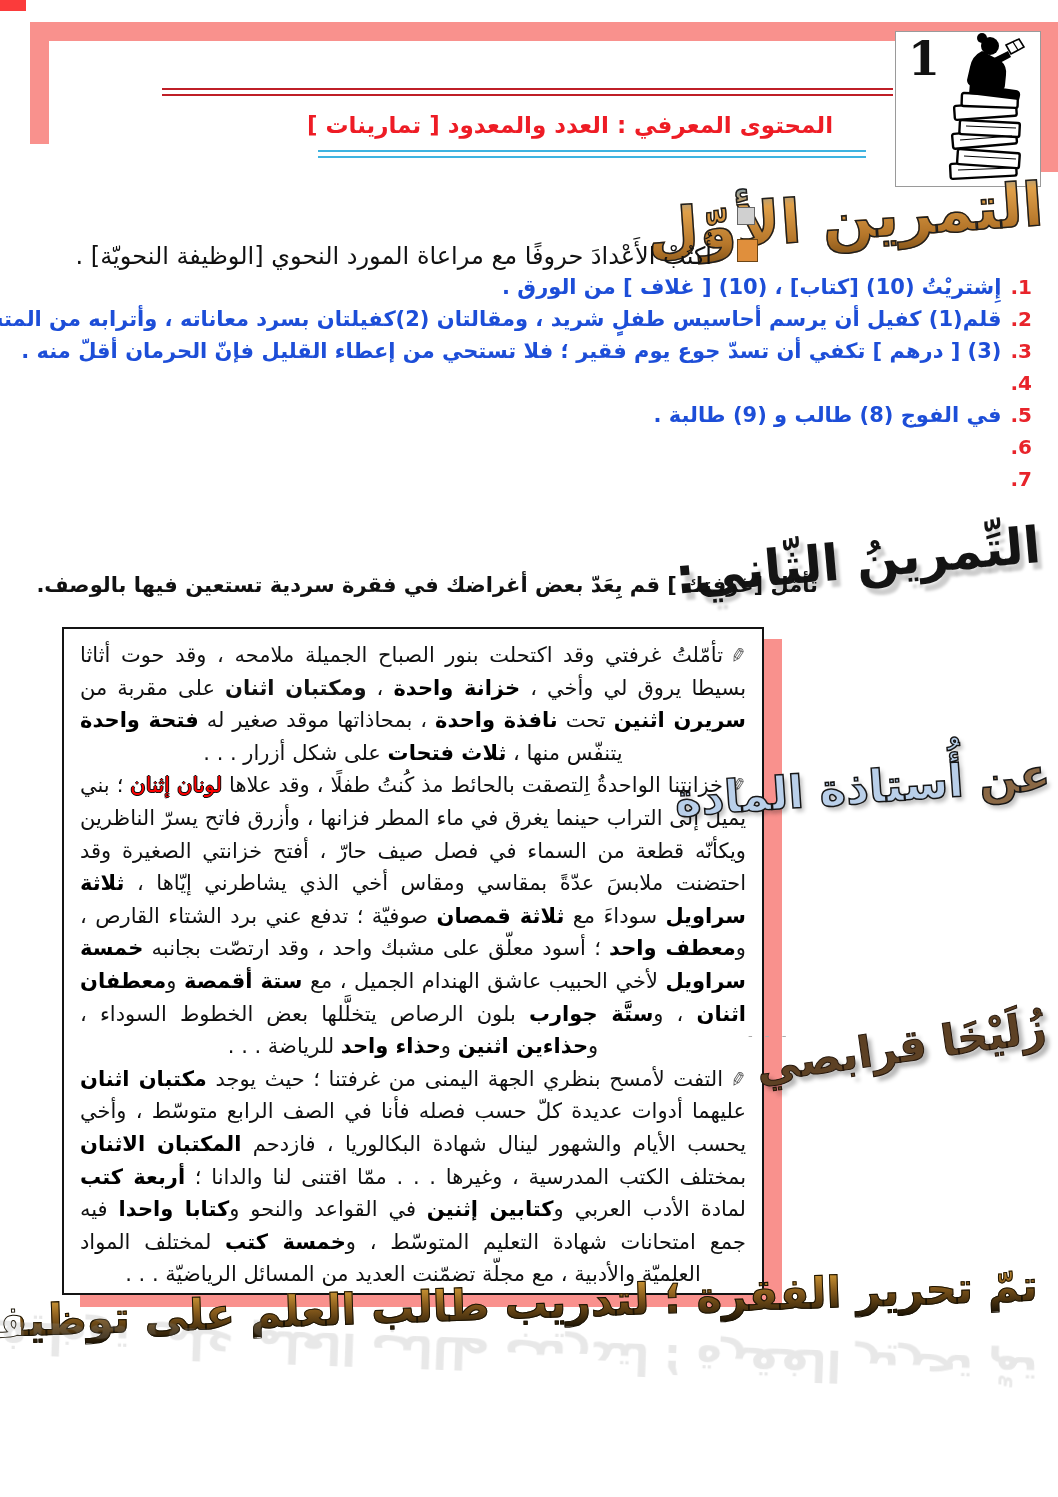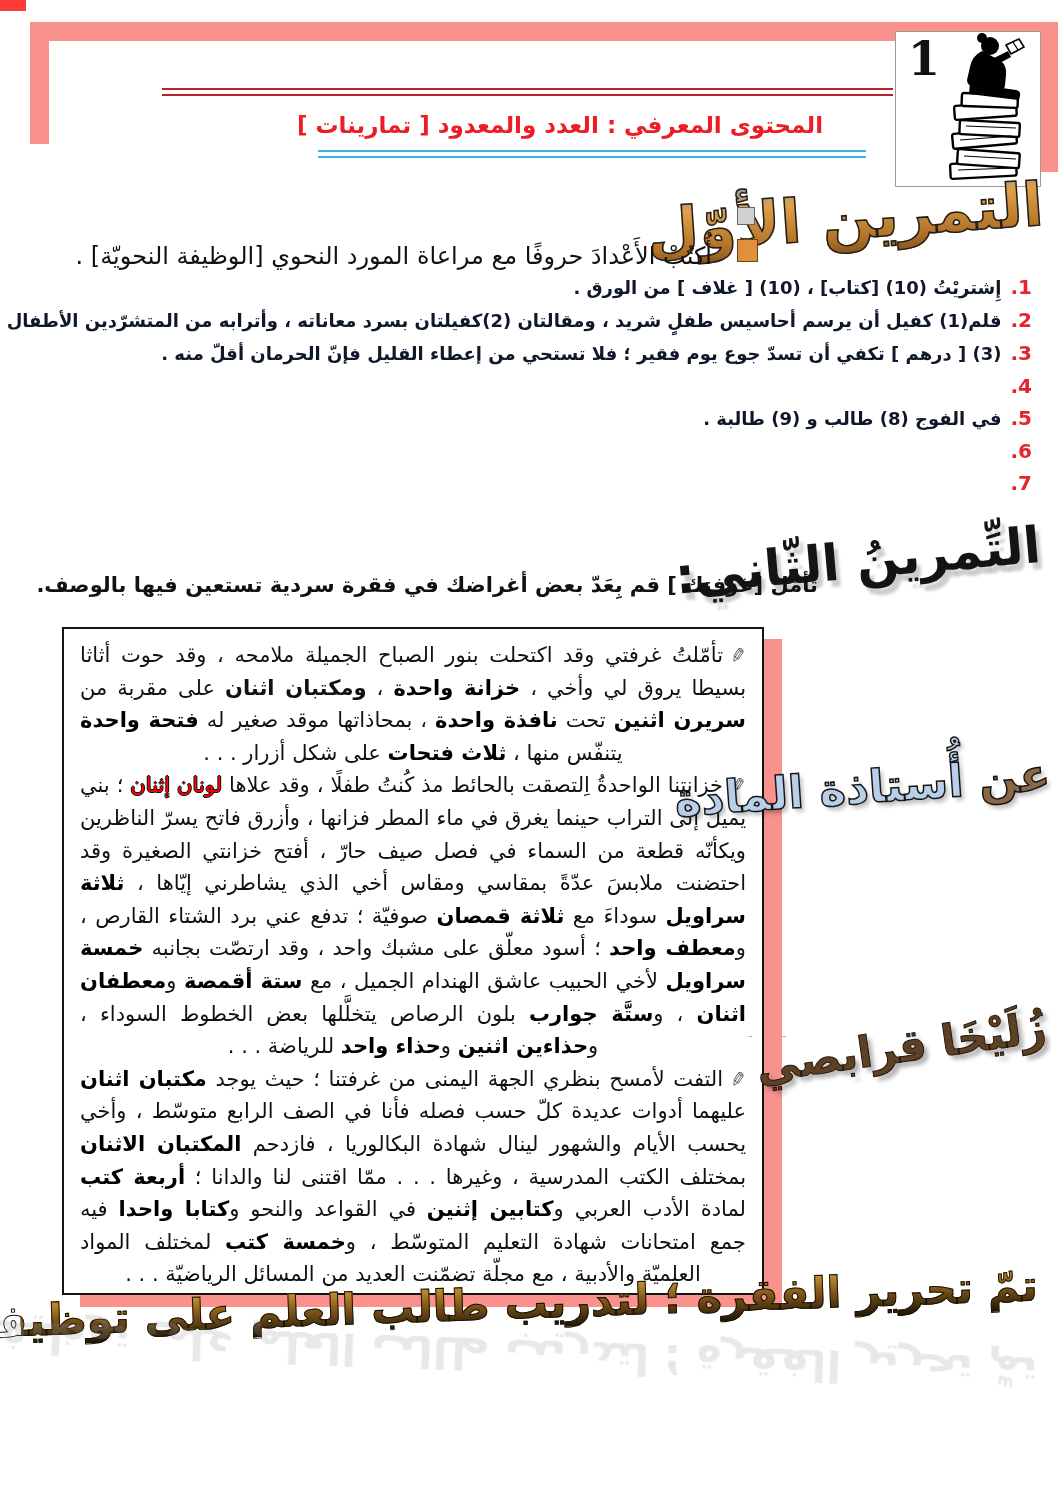--- a/index.html
+++ b/index.html
@@ -13,39 +13,39 @@
   .bar-left{left:30px;top:22px;width:19px;height:122px;background:#f9918d;}
   .bar-right{left:1039px;top:22px;width:19px;height:150px;background:#f9918d;}
   .corner-box{left:895px;top:31px;width:144px;height:154px;background:#fff;border:1px solid #9a9a9a;}
   .page-num{left:12px;top:4px;font-family:"DejaVu Serif",serif;font-weight:bold;font-size:46px;color:#111;line-height:1;}
   .books-svg{right:0;top:0;}
 
   .divider{left:162px;top:88px;width:731px;height:4px;
            border-top:2.5px solid #bf1f27;border-bottom:2.5px solid #bf1f27;}
 
   
-  .title{left:240px;top:112px;width:640px;text-align:center;direction:rtl;
+  .title{left:250px;top:112px;width:640px;text-align:center;direction:rtl;
          font-size:23px;font-weight:bold;color:#ee1c25;white-space:nowrap;}
   .title-underline{left:318px;top:150px;width:548px;height:4px;
          border-top:2px solid #3fb3e0;border-bottom:2px solid #3fb3e0;}
 
   
   .ex1-heading{right:18px;top:162px;direction:rtl;font-size:60px;font-weight:bold;line-height:1.4;
          transform:rotate(-4deg);transform-origin:right top;
          background:linear-gradient(180deg,#6e9ec3 0%,#e0a049 30%,#b5762a 72%,#7a4d15 100%);
          -webkit-background-clip:text;background-clip:text;color:transparent;
          -webkit-text-stroke:1.5px #1f1f1f;}
   .sq-gray{left:737px;top:207px;width:16px;height:16px;background:#d0d0d0;border:1px solid #666;}
   .sq-orange{left:737px;top:239px;width:19px;height:21px;background:#e08f3c;border:1px solid #6b4516;}
   .ex1-instruction{right:346px;top:242px;direction:rtl;white-space:nowrap;
          font-size:24px;font-weight:normal;color:#111;}
   .ex1-items{right:26px;top:277px;direction:rtl;}
   .item{display:flex;direction:rtl;align-items:baseline;gap:9px;margin-bottom:12px;line-height:20px;}
   .item-num{color:#e8242b;font-weight:bold;font-size:20px;}
-  .item-text{color:#0f172a;font-weight:bold;font-size:18px;white-space:nowrap;}
+  .item-text{color:#1d4ed8;font-weight:bold;font-size:21px;white-space:nowrap;}
 
   
   .ex2-heading{right:20px;top:513px;direction:rtl;font-size:50px;font-weight:bold;line-height:1.3;
          transform:rotate(-5deg);transform-origin:right top;color:#141414;
          text-shadow:4px 7px 3px rgba(0,0,0,.20);}
   .ex2-instruction{right:240px;top:573px;direction:rtl;white-space:nowrap;
          font-size:21px;font-weight:bold;color:#111;}
 
   .textbox{left:62px;top:627px;width:702px;height:668px;background:#fff;
          border:2px solid #141414;box-shadow:18px 12px 0 #f9918d;

